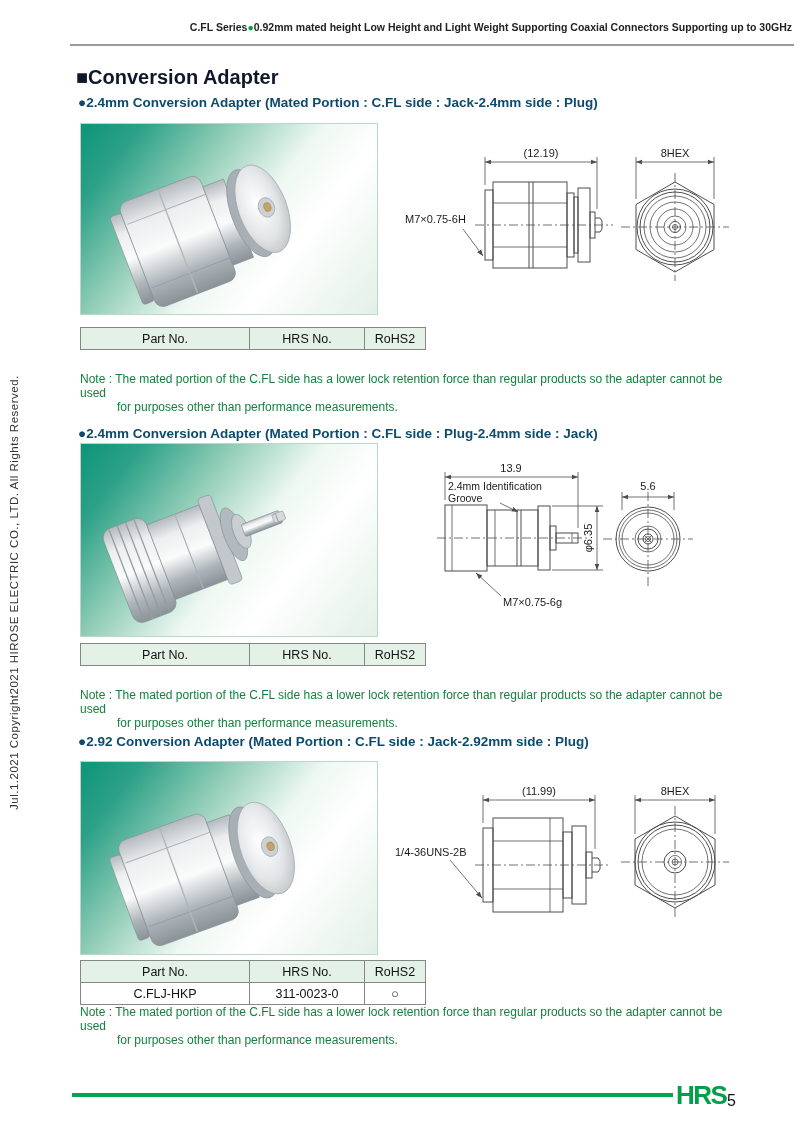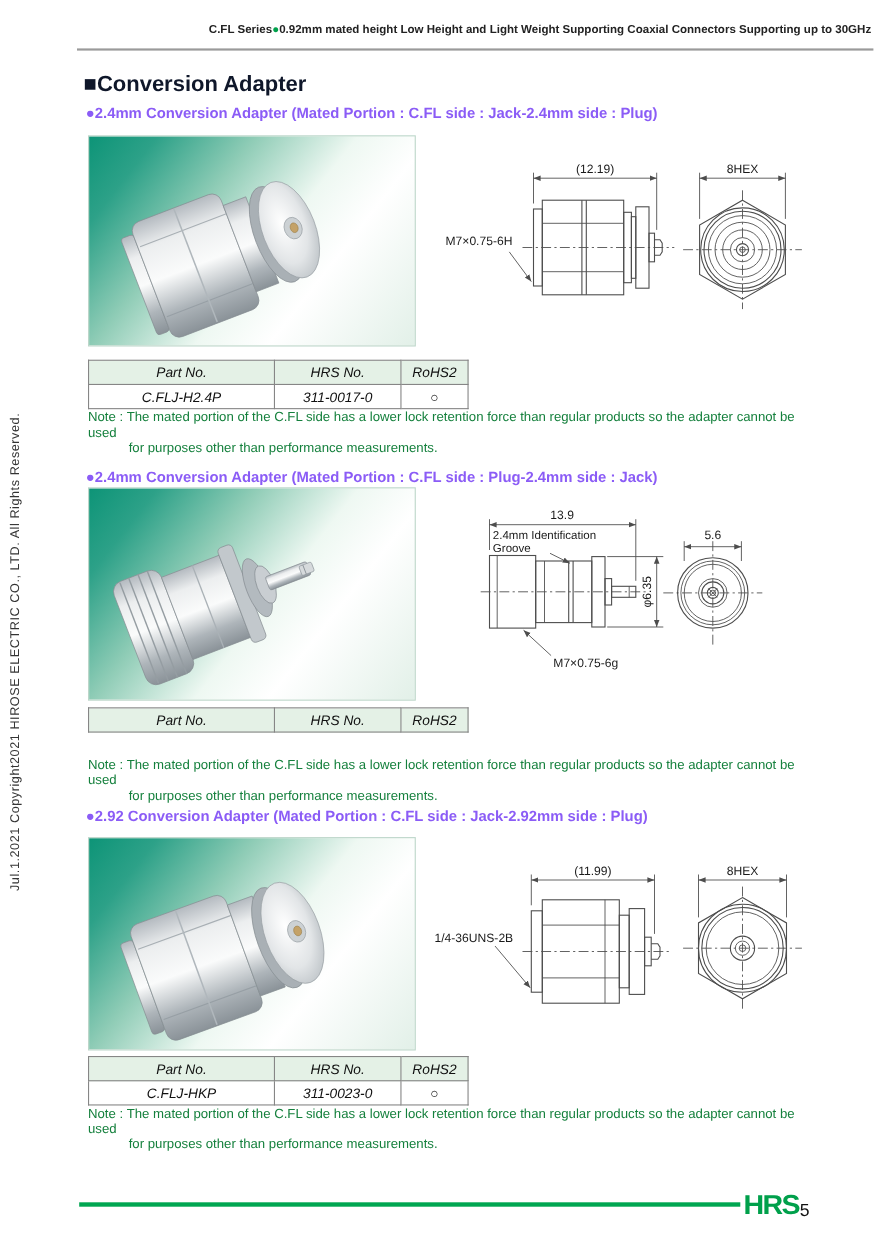--- a/index.html
+++ b/index.html
@@ -13,38 +13,38 @@
   .header-rule{position:absolute;top:44px;left:70px;width:724px;height:2px;background:#9a9a9a;}
 
   
   .side-text{position:absolute;left:8px;top:295px;height:515px;
              writing-mode:vertical-rl;transform:rotate(180deg);
              font-size:11.5px;color:#333;letter-spacing:.5px;white-space:nowrap;}
 
   
   .main-title{position:absolute;left:76px;top:66px;font-size:20px;font-weight:bold;color:#0f172a;}
   .section{position:absolute;left:0;width:800px;}
-  .sec-heading{position:absolute;left:78px;top:0;font-size:13.5px;font-weight:bold;color:#8b5cf6;}
+  .sec-heading{position:absolute;left:78px;top:0;font-size:13.5px;font-weight:bold;color:#0c4a6e;}
 
   
   .photo{position:absolute;left:80px;width:296px;border:1px solid #bcd6c9;
          background:linear-gradient(128deg,#0d9477 0%,#2da188 14%,#8fccb6 34%,
                     #eef8f2 55%,#ffffff 70%,#e2f0e8 100%);}
   .photo svg{display:block;}
 
   
   .tdraw{position:absolute;}
   .dl line,.dl rect,.dl polygon,.dl polyline,.dl circle{stroke:#4d4d4d;fill:none;stroke-width:1;}
   .dl .thin{stroke-width:.8;}
   .dl .cl{stroke-width:.8;stroke-dasharray:9 3 2 3;}
   .tdraw text{font-family:"Liberation Sans",sans-serif;font-size:11px;fill:#1a1a1a;stroke:none;}
   .tdraw text.sm{font-size:10.5px;}
 
   
-  .parts-table{position:absolute;left:80px;border-collapse:collapse;table-layout:fixed;font-style:italic;}
+  .parts-table{position:absolute;left:80px;border-collapse:collapse;table-layout:fixed;}
   .parts-table th,.parts-table td{border:1px solid #868686;height:21px;padding:0;
        text-align:center;font-size:12.5px;font-weight:normal;color:#111;}
   .parts-table th{background:#e4f1e6;}
   .c1{width:169px;} .c2{width:115px;} .c3{width:61px;}
   .rohs{font-size:13px;color:#777;}
 
   
   .note{position:absolute;left:80px;width:660px;font-size:12px;line-height:1.18;color:#15803d;}
   .note .l2{padding-left:37px;}
 
@@ -156,25 +156,20 @@
           <col class="c1">
           <col class="c2">
           <col class="c3">
         </colgroup>
       <tbody>
           <tr>
         <th>Part No.</th>
         <th>HRS No.</th>
         <th>RoHS2</th>
       </tr>
-      <tr>
-        <td>C.FLJ-H2.4P</td>
-        <td>311-0017-0</td>
-        <td class="rohs">○</td>
-      </tr>
     </tbody>
       </table>
 
     <div class="note" style="top:277px;">
       <div>Note : The mated portion of the C.FL side has a lower lock retention force than regular products so the adapter cannot be used</div>
       <div class="l2">for purposes other than performance measurements.</div>
     </div>
   </div>
 
   <div class="section" style="top:412px;height:320px;">

